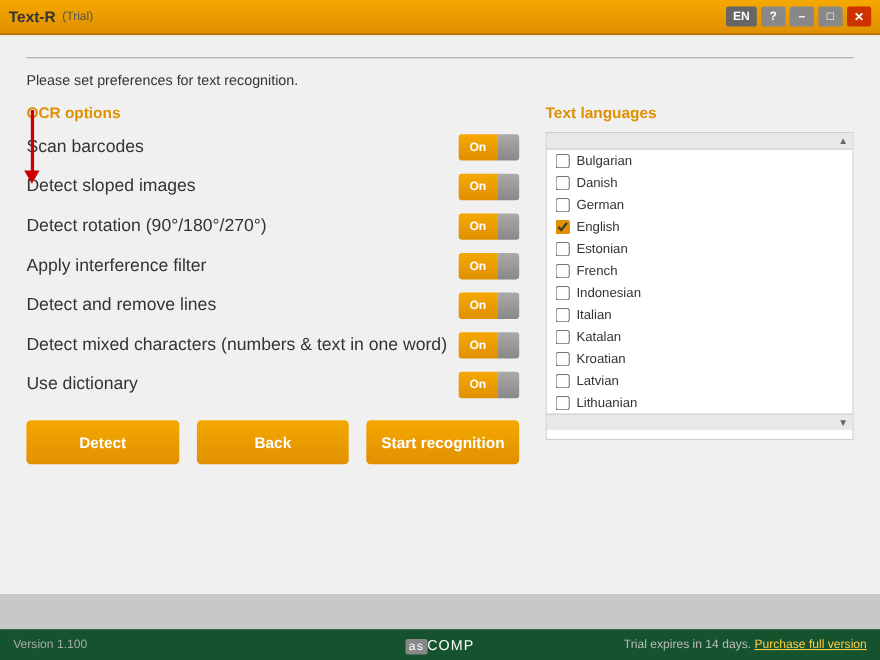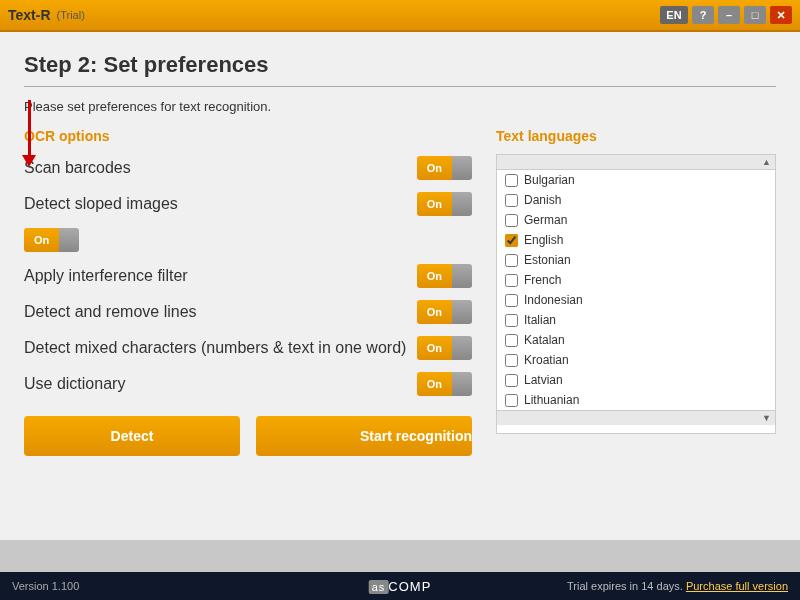--- a/index.html
+++ b/index.html
@@ -229,26 +229,25 @@
       background: linear-gradient(to bottom, #f5a800, #e09000);
       color: white;
     }
     .btn-back {
       background: linear-gradient(to bottom, #f5a800, #e09000);
       color: white;
     }
     .btn-start {
       background: linear-gradient(to bottom, #f5a800, #e09000);
       color: white;
-      text-align: right;
     }
 
     
     .status-bar {
-      background: #0f172a;
+      background: #14532d;
       height: 28px;
       display: flex;
       align-items: center;
       justify-content: space-between;
       padding: 0 12px;
       position: absolute;
       bottom: 0;
       left: 0;
       width: 800px;
     }
@@ -299,21 +298,20 @@
       <button class="tb-btn">–</button>
       <button class="tb-btn">□</button>
       <button class="tb-btn close-btn">✕</button>
     </div>
   </div>
 
   <div class="arrow-line"></div>
   <div class="arrow-head"></div>
 
   <div class="main-content">
-    <h1 class="step-title">Step 2: Set preferences</h1>
     <hr class="divider">
     <p class="subtitle">Please set preferences for text recognition.</p>
 
     <div class="columns">
 
       <div class="left-col">
         <div class="section-title">OCR options</div>
 
         <div id="ocr-rows">
             <div class="ocr-row">
@@ -324,20 +322,21 @@
               </div>
             </div>
             <div class="ocr-row">
               <span class="ocr-label">Detect sloped images</span>
               <div class="toggle-switch">
                 <button class="toggle-on">On</button>
                 <button class="toggle-off"></button>
               </div>
             </div>
             <div class="ocr-row">
+              <span class="ocr-label">Detect rotation (90°/180°/270°)</span>
               <div class="toggle-switch">
                 <button class="toggle-on">On</button>
                 <button class="toggle-off"></button>
               </div>
             </div>
             <div class="ocr-row">
               <span class="ocr-label">Apply interference filter</span>
               <div class="toggle-switch">
                 <button class="toggle-on">On</button>
                 <button class="toggle-off"></button>
@@ -361,20 +360,21 @@
               <span class="ocr-label">Use dictionary</span>
               <div class="toggle-switch">
                 <button class="toggle-on">On</button>
                 <button class="toggle-off"></button>
               </div>
             </div>
           </div>
 
         <div class="buttons-row">
           <button class="btn-cancel">Detect</button>
+          <button class="btn-back">Back</button>
           <button class="btn-start">Start recognition</button>
         </div>
       </div>
 
       <div class="right-col">
         <div class="section-title">Text languages</div>
         <div class="lang-box">
           <div class="lang-scrollbar-top">
             <span class="scroll-arrow">▲</span>
           </div>

